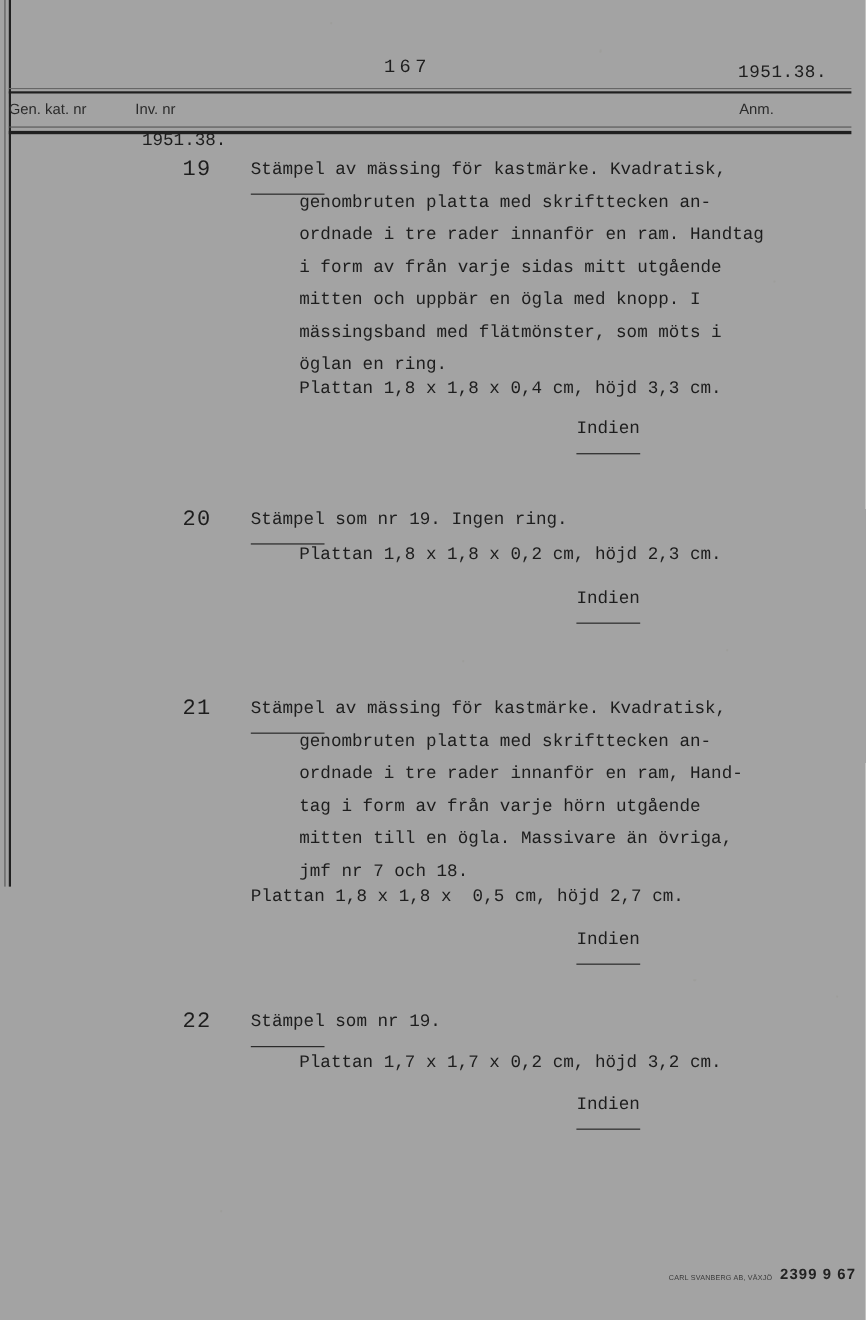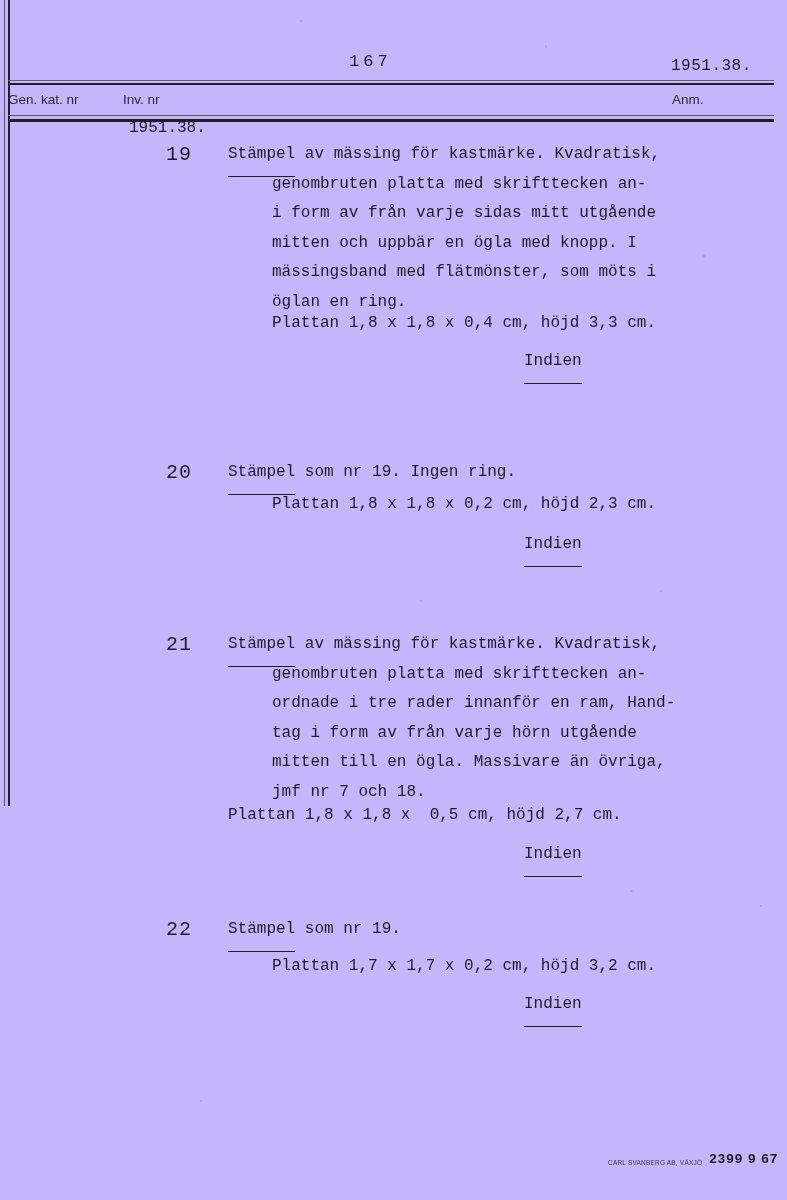--- a/index.html
+++ b/index.html
@@ -1,19 +1,19 @@
 <!DOCTYPE html>
 <html><head>
 <meta charset="utf-8">
 <style>
   html,body{margin:0;padding:0;background:#e8e8e6;}
   #page{
     position:relative;
     width:787px;height:1200px;
-    background:#c4b5fd;
+    background:#a3a3a3;
     overflow:hidden;
     font-family:"Liberation Mono","DejaVu Sans Mono",monospace;
     color:#1d1d1d;
   }
   
   .hline,.vline{position:absolute;background:#1f1f1f;}
   
   .tw{font-family:"Liberation Mono","DejaVu Sans Mono",monospace;color:#1d1d1d;}
   .tline{height:29.5px;line-height:29.5px;white-space:pre;font-size:16px;}
   .cont{margin-left:44px;}
@@ -63,20 +63,21 @@
   <div class="form-label" style="left:123px;width:94px;">Inv. nr</div>
   <div class="form-label" style="left:672px;width:106px;">Anm.</div>
 
   <div id="inv-year" class="tw">1951.38.</div>
 
   <div class="entry" style="top:140px;">
     <div class="inv-num tw">19</div>
     <div class="desc tw">
       <div class="tline"><span class="u">Stämpel</span><span> av mässing för kastmärke. Kvadratisk,</span></div>
       <div class="tline cont">genombruten platta med skrifttecken an-</div>
+      <div class="tline cont">ordnade i tre rader innanför en ram. Handtag</div>
       <div class="tline cont">i form av från varje sidas mitt utgående</div>
       <div class="tline cont">mitten och uppbär en ögla med knopp. I</div>
       <div class="tline cont">mässingsband med flätmönster, som möts i</div>
       <div class="tline cont">öglan en ring.</div>
       <div class="tline cont" style="margin-top:-8px;">Plattan 1,8 x 1,8 x 0,4 cm, höjd 3,3 cm.</div>
       <div class="tline origin" style="margin-top:8px;"><span class="u">Indien</span></div>
     </div>
   </div>
 
   <div class="entry" style="top:458px;">

